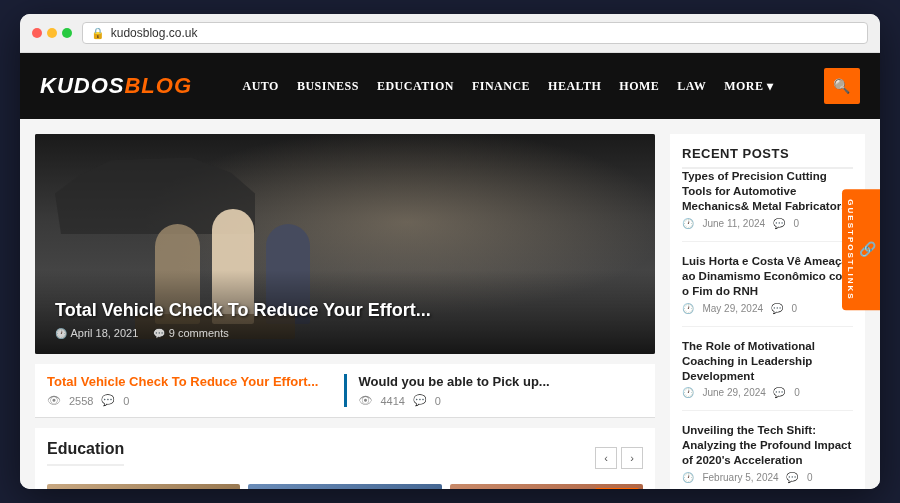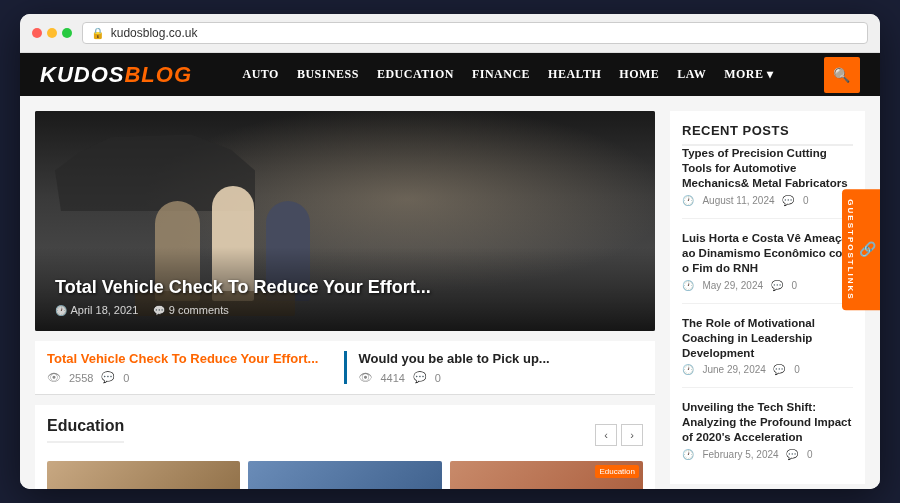--- a/index.html
+++ b/index.html
@@ -63,21 +63,21 @@
       height: calc(100% - 38px);
       overflow: hidden;
       position: relative;
     }
     
     .site-header {
       background: #111;
       display: flex;
       align-items: center;
       padding: 0 20px;
-      height: 43px;
+      height: 66px;
       gap: 24px;
     }
     .logo {
       font-size: 22px;
       font-weight: bold;
       color: #fff;
       text-transform: uppercase;
       letter-spacing: 1px;
       white-space: nowrap;
     }
@@ -416,21 +416,21 @@
       </div>
 
       <div class="sidebar">
         <div class="sidebar-section">
           <div class="sidebar-title">RECENT POSTS</div>
 
           <div class="recent-post">
             <div class="recent-post-title">Types of Precision Cutting Tools for Automotive Mechanics&amp; Metal Fabricators</div>
             <div class="recent-post-meta">
               <span>🕐</span>
-              <span>August 11, 2024</span>
+              <span>June 11, 2024</span>
               <span>💬</span>
               <span>0</span>
             </div>
           </div>
 
           <div class="recent-post">
             <div class="recent-post-title">Luis Horta e Costa Vê Ameaça ao Dinamismo Econômico com o Fim do RNH</div>
             <div class="recent-post-meta">
               <span>🕐</span>
               <span>May 29, 2024</span>

